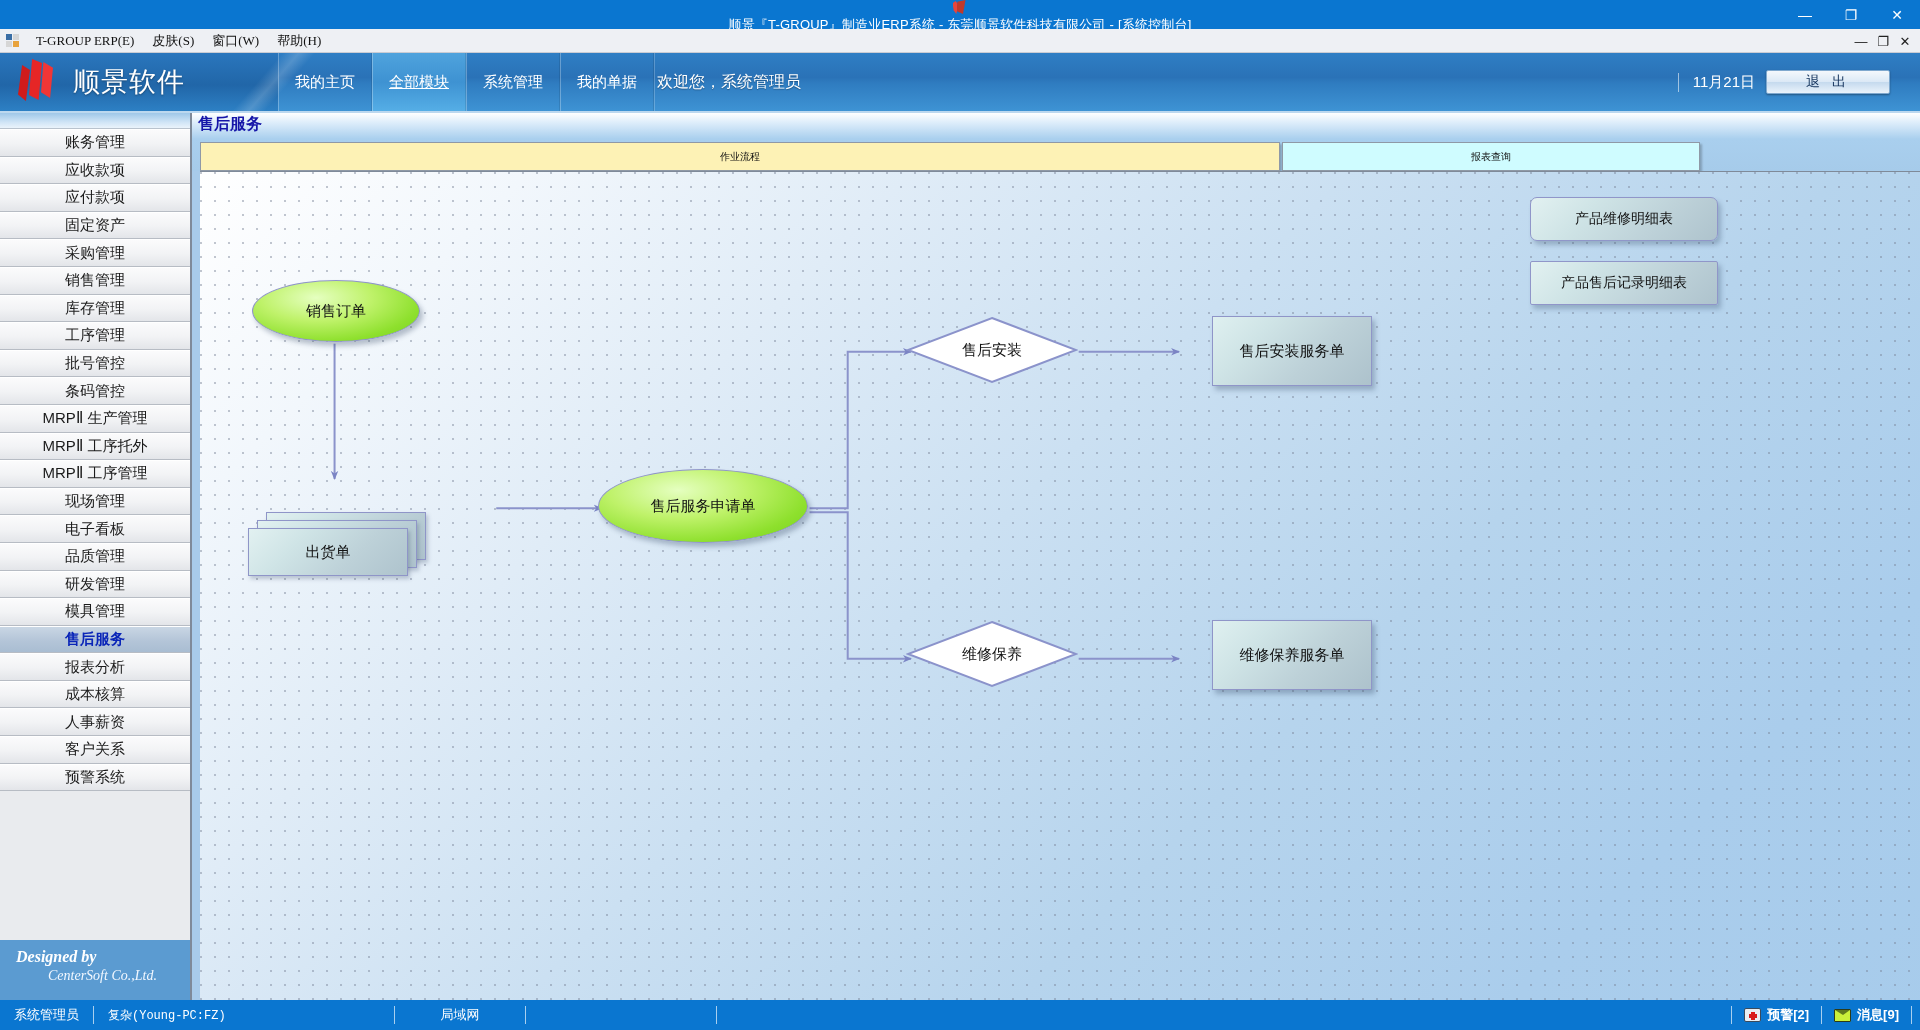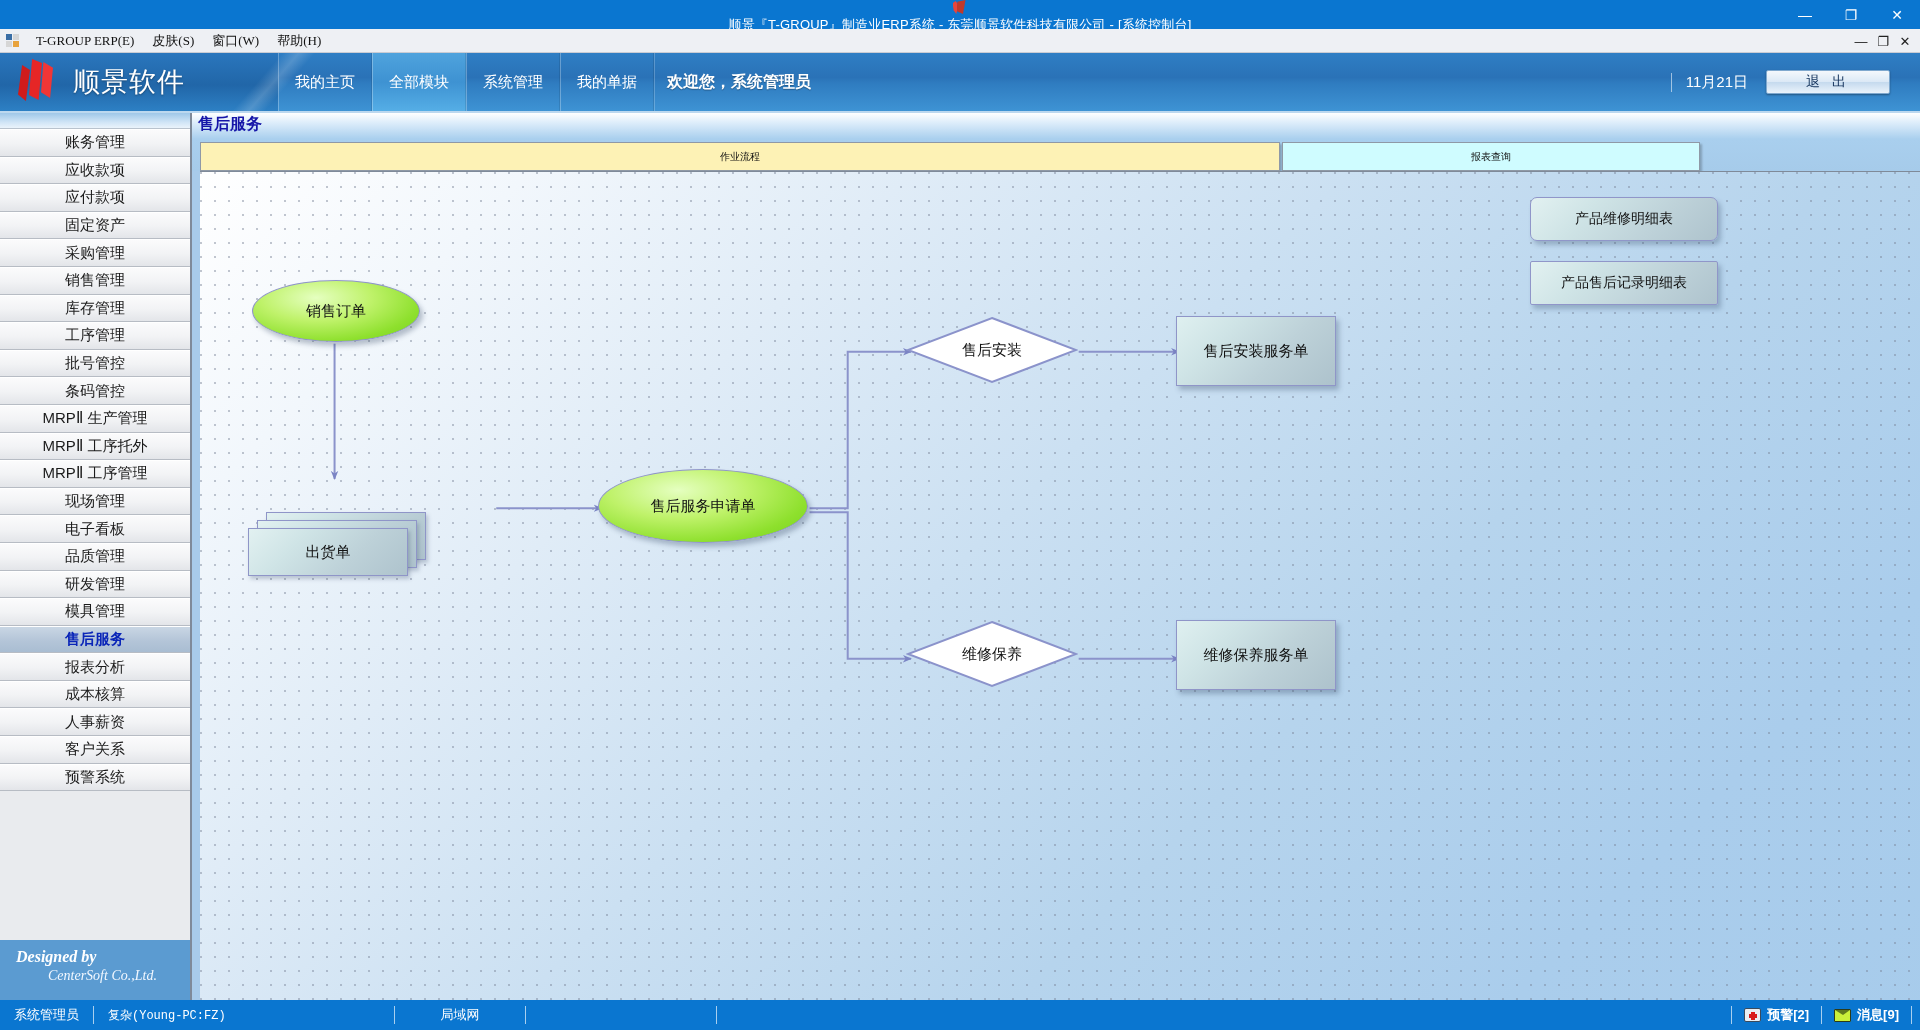--- a/index.html
+++ b/index.html
@@ -76,29 +76,30 @@
   }
   .navtabs{display:flex;align-items:stretch;}
   .navtab{
     min-width:84px;padding:0 16px;display:flex;align-items:center;justify-content:center;
     color:#fff;font-size:15px;white-space:nowrap;
     border-left:1px solid rgba(255,255,255,.28);
     border-right:1px solid rgba(0,0,0,.10);
   }
   .navtab.active{
     background:linear-gradient(180deg,#4fa3dd 0%,#3e92d2 50%,#55aee6 100%);
+    text-decoration:underline;
   }
   .welcome{
-    display:flex;align-items:center;padding:0 12px;color:#fff;font-size:16px;
-    font-weight:bold;white-space:nowrap;text-shadow:0 1px 1px rgba(0,0,0,.3);
+    display:flex;align-items:center;padding:0 2px;color:#fff;font-size:16px;
+    font-weight:normal;white-space:nowrap;text-shadow:0 1px 1px rgba(0,0,0,.3);
     border-left:1px solid rgba(255,255,255,.22);
     text-align:right;
   }
   .hdr-spacer{flex:1 1 auto;}
-  .hdr-right{display:flex;align-items:center;padding-right:30px;gap:18px;}
+  .hdr-right{display:flex;align-items:center;padding-right:30px;gap:11px;}
   .hdr-date{
     color:#fff;font-size:15px;white-space:nowrap;padding-left:14px;
     border-left:1px solid rgba(255,255,255,.55);
   }
   .logout-btn{
     width:124px;height:24px;display:flex;align-items:center;justify-content:center;
     font-size:14px;color:#11305a;letter-spacing:4px;
     background:linear-gradient(180deg,#f4f8fc 0%,#dce9f6 48%,#c5daee 52%,#eaf3fb 100%);
     border:1px solid #7fa8ce;border-radius:2px;
     box-shadow:0 1px 2px rgba(0,0,0,.35);
@@ -185,20 +186,21 @@
   .ellipse{
     border-radius:50%;
     background:radial-gradient(ellipse at 38% 28%, #e5ffc0 0%, #bff26a 38%, #8ee02d 72%, #74cf1e 100%);
     border:1px solid #8f95c8;
     box-shadow:3px 4px 5px rgba(40,60,90,.30);
   }
   .rect{
     background:linear-gradient(135deg,#dff0f0 0%,#cfe4e6 28%,#bdd1d8 62%,#adc2cc 100%);
     border:1px solid #8f95c8;
     box-shadow:3px 4px 5px rgba(40,60,90,.30);
+    margin-left:36px;
   }
   .stack{position:absolute;}
   .stack .sh{position:absolute;
     background:linear-gradient(135deg,#e2f1f1 0%,#cfe4e6 30%,#bdd1d8 65%,#aec3cd 100%);
     border:1px solid #8f95c8;box-shadow:2px 3px 4px rgba(40,60,90,.25);}
   .diamond-wrap{position:absolute;}
   .diamond-wrap svg{position:absolute;left:0;top:0;}
   .diamond-lbl{position:absolute;left:0;top:0;width:100%;height:100%;
     display:flex;align-items:center;justify-content:center;font-size:15px;color:#111;}
   .report-node{

